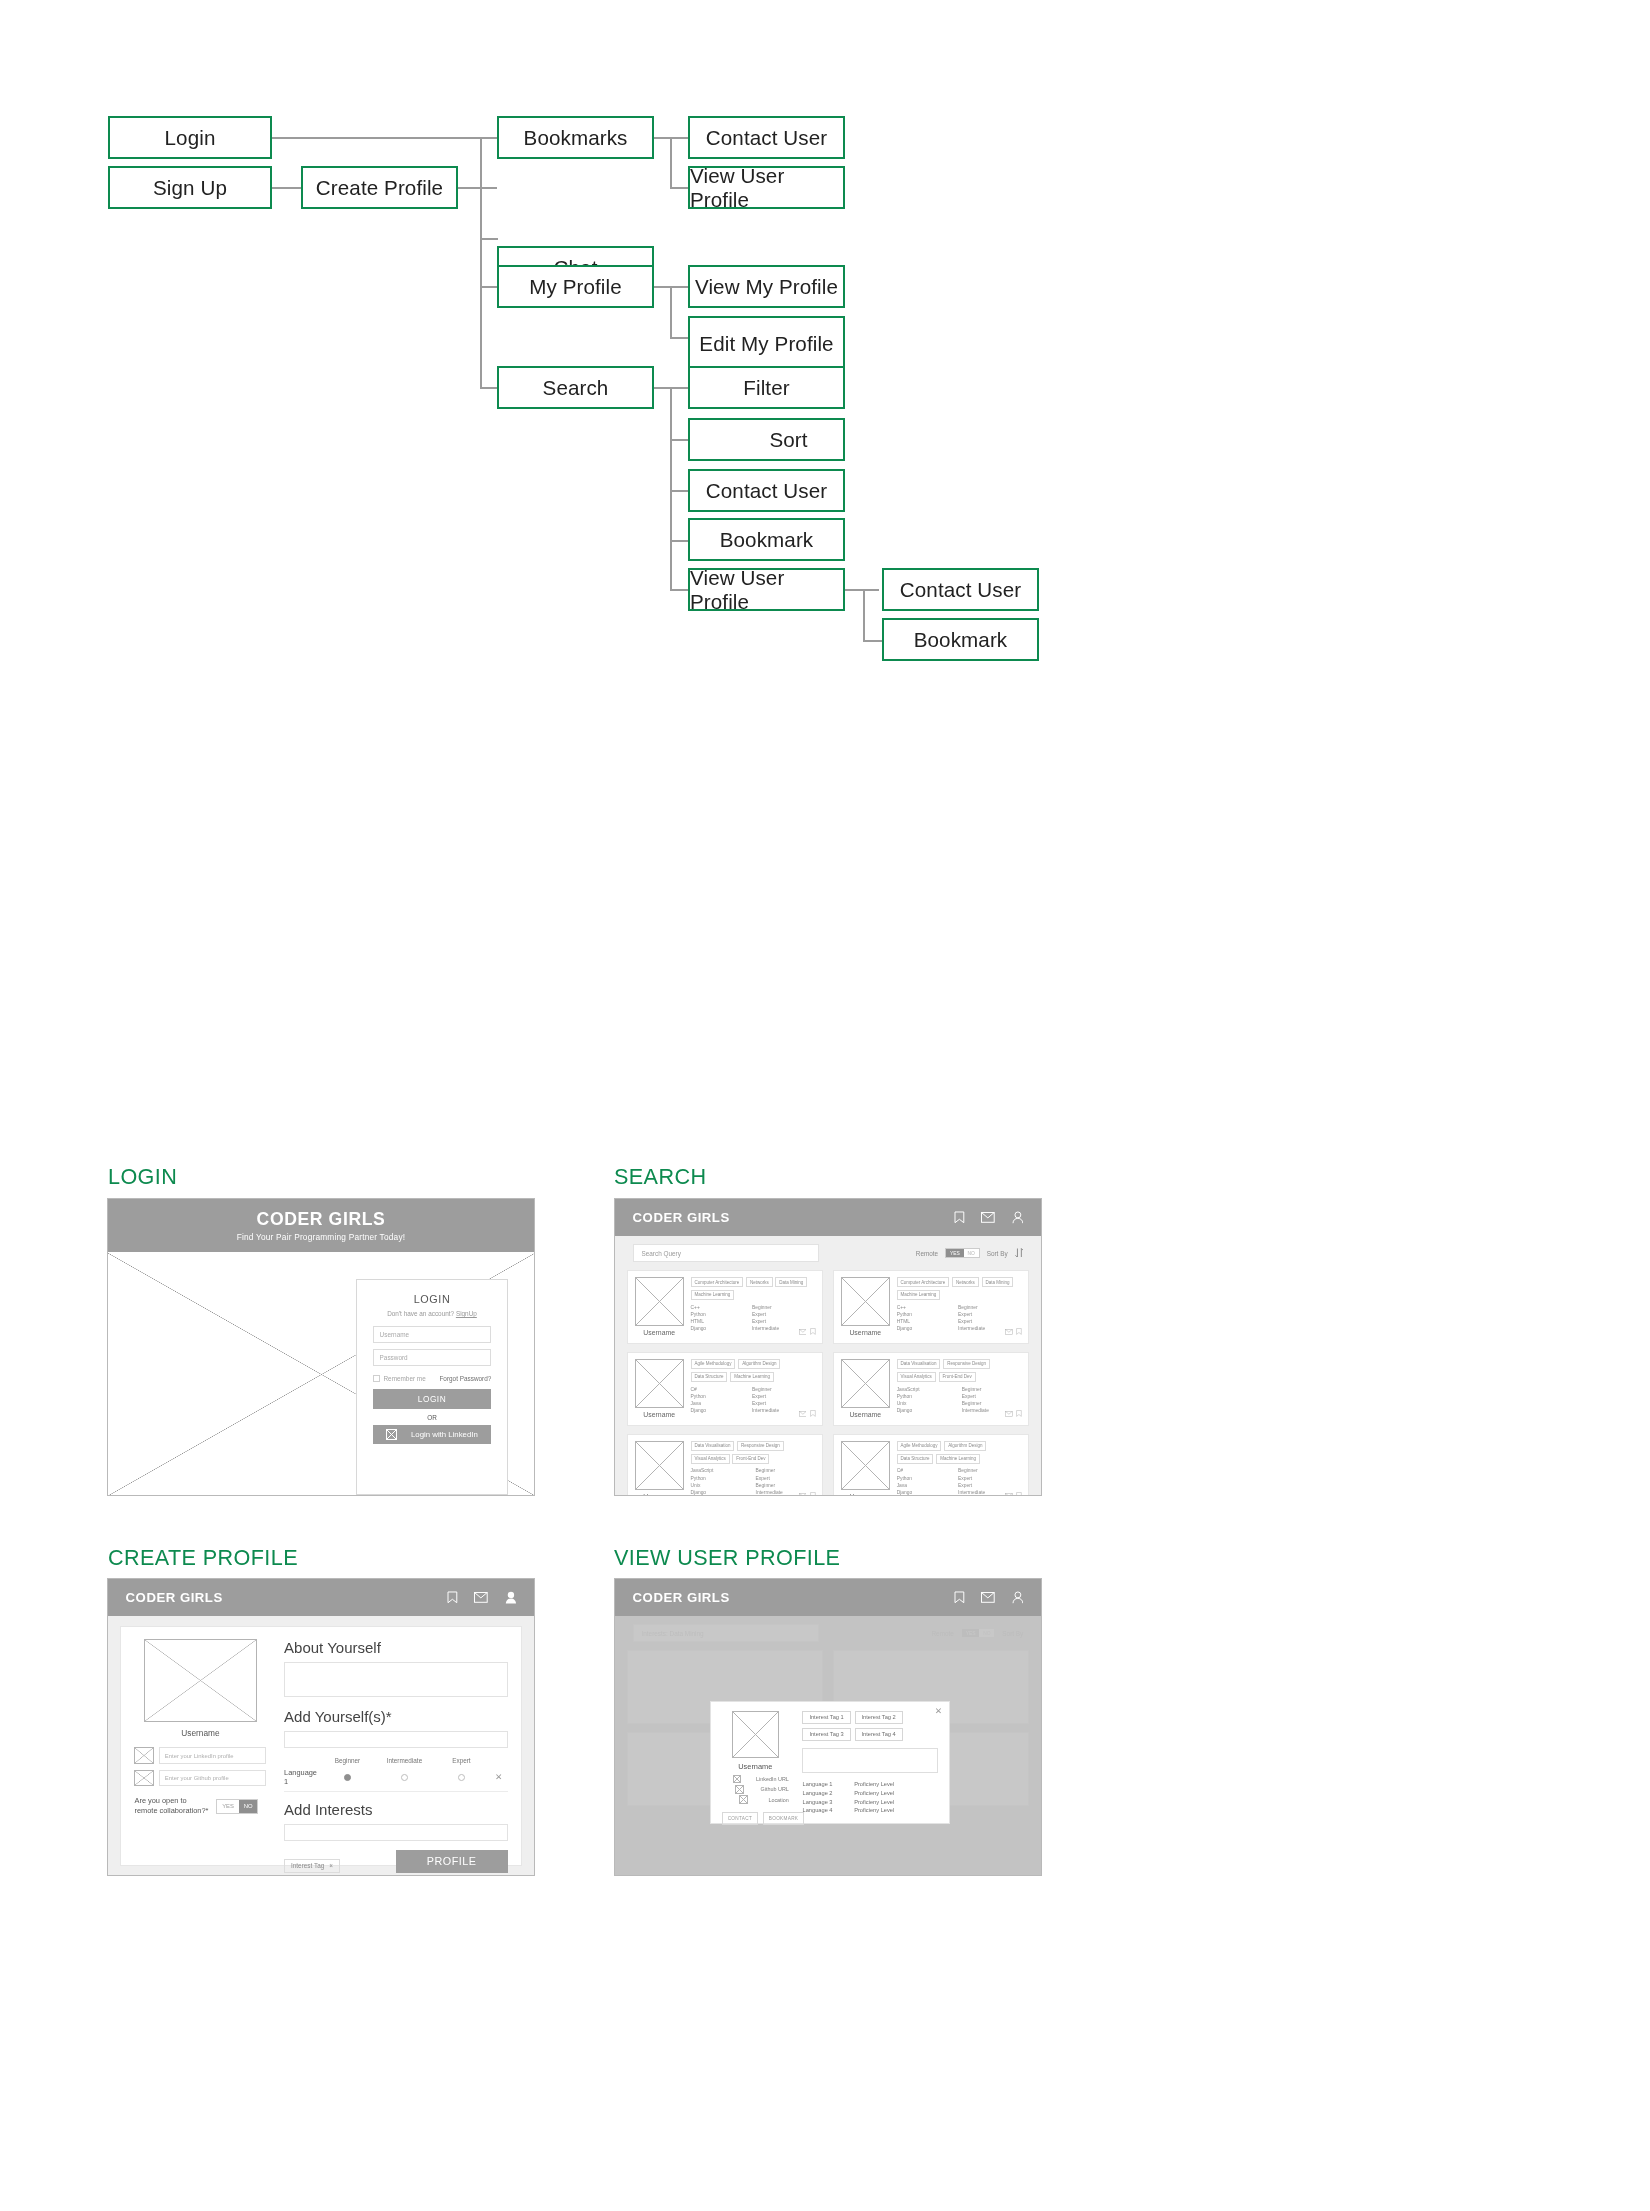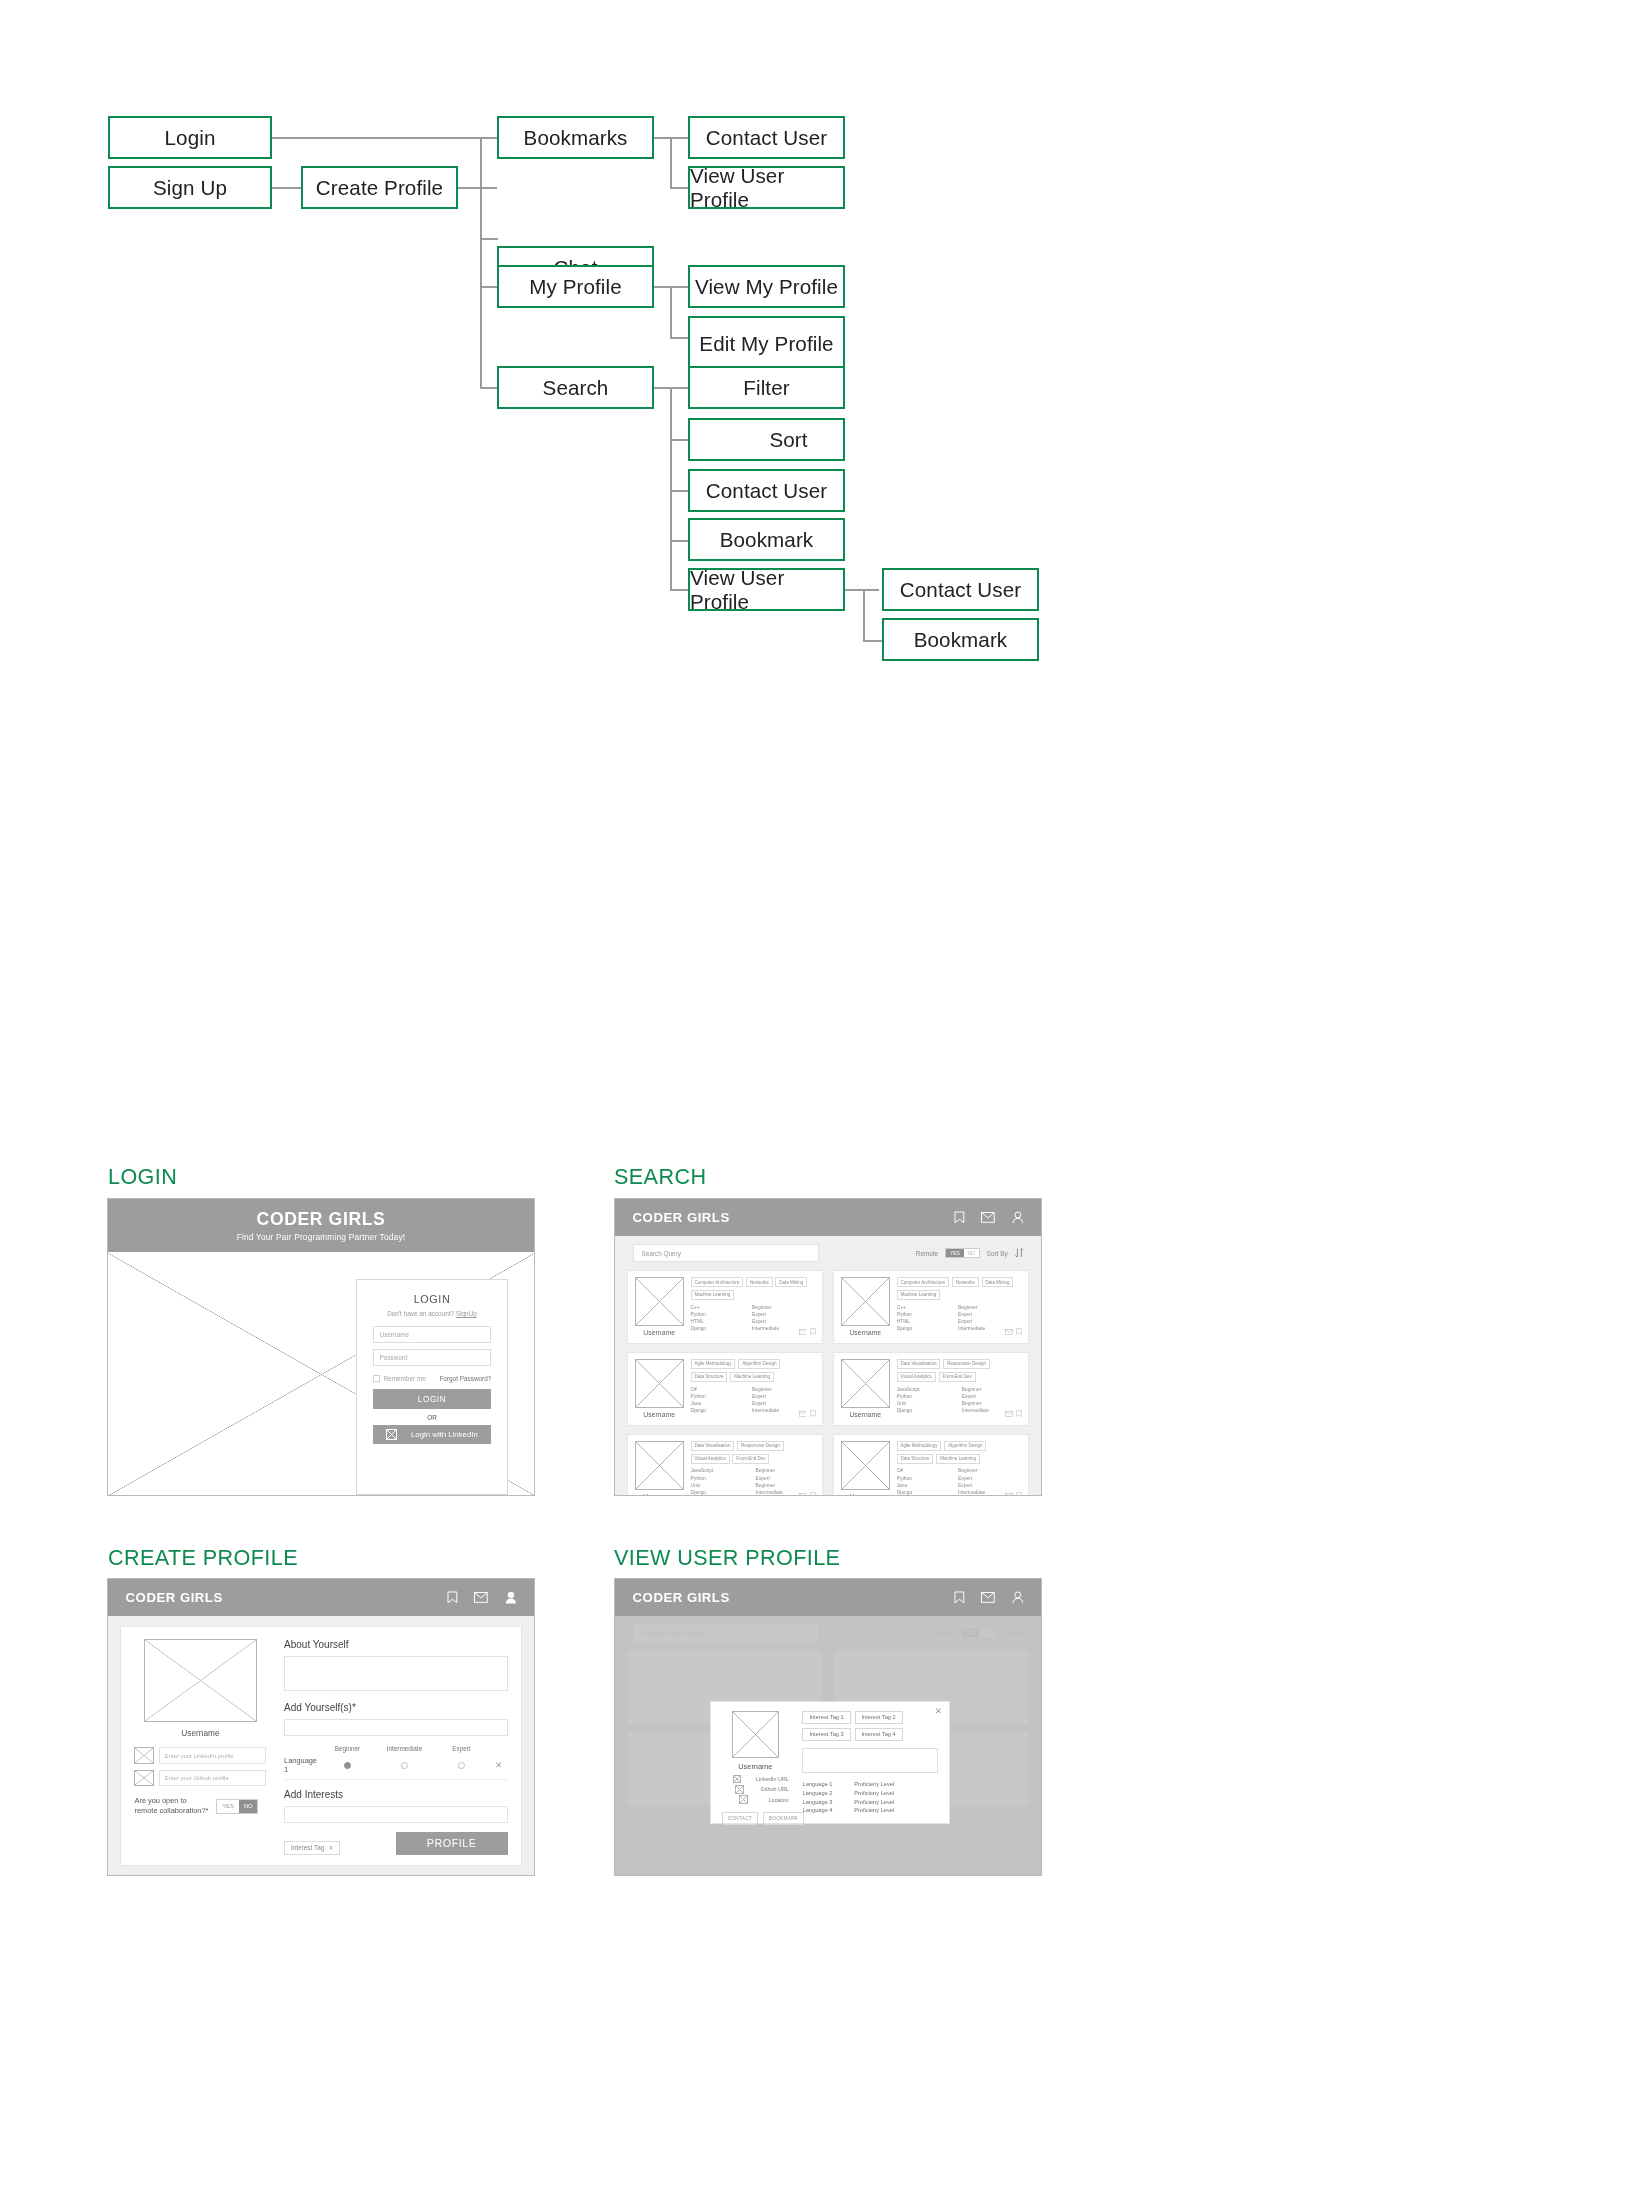--- a/index.html
+++ b/index.html
@@ -126,21 +126,21 @@
   .cp-left .uname { text-align:center; font-size:8.3px; color:#555; margin:5.9px 0 8.8px; }
   .cp-inrow { display:flex; align-items:center; gap:4.9px; margin-bottom:5.9px; }
   .cp-inrow .xbox { width:19.6px; height:16.7px; flex:0 0 19.6px; }
   .cp-inrow .fld { flex:1; border:1px solid #e0e0e0; height:16.7px; display:flex; align-items:center; padding:0 4.9px; font-size:5.9px; color:#b0b0b0; }
   .cp-remote { display:flex; align-items:center; gap:7.8px; margin-top:9.8px; }
   .cp-remote .q { font-size:7.4px; color:#555; line-height:1.35; }
   .toggle2 { display:flex; border:1px solid #cfcfcf; height:14.7px; overflow:hidden; }
   .toggle2 .yes { background:#fff; color:#9e9e9e; font-size:5.9px; padding:0 4.9px; display:flex; align-items:center; }
   .toggle2 .no { background:#8f8f8f; color:#fff; font-size:5.9px; padding:0 4.9px; display:flex; align-items:center; }
   .cp-right { flex:1; min-width:0; }
-  .cp-h { font-size:10px; color:#444; margin-bottom:5.9px; }
+  .cp-h { font-size:15px; color:#444; margin-bottom:5.9px; }
   .cp-box { border:1px solid #e2e2e2; height:35px; margin-bottom:10.8px; }
   .cp-box.sm { height:16.7px; margin-bottom:8.8px; }
   .lvl-head { display:grid; grid-template-columns:1fr 57px 57px 57px 17.6px; font-size:6.4px; color:#777; text-align:center; margin-bottom:2px; }
   .lvl-row { display:grid; grid-template-columns:1fr 57px 57px 57px 17.6px; align-items:center; border-bottom:1px solid #ececec; padding:2.9px 0 4.9px; }
   .lvl-row .nm { font-size:7.4px; color:#555; }
   .radio { width:6.9px; height:6.9px; border-radius:50%; border:1px solid #bdbdbd; margin:0 auto; }
   .radio.on { background:#8f8f8f; border-color:#8f8f8f; }
   .xmark { font-size:8.8px; color:#9a9a9a; text-align:center; }
   .cp-tagrow { display:flex; align-items:flex-end; justify-content:space-between; margin-top:6.9px; }
   .itag { border:1px solid #dcdcdc; font-size:6.4px; color:#8a8a8a; padding:2.9px 5.9px; display:flex; gap:4.9px; }

